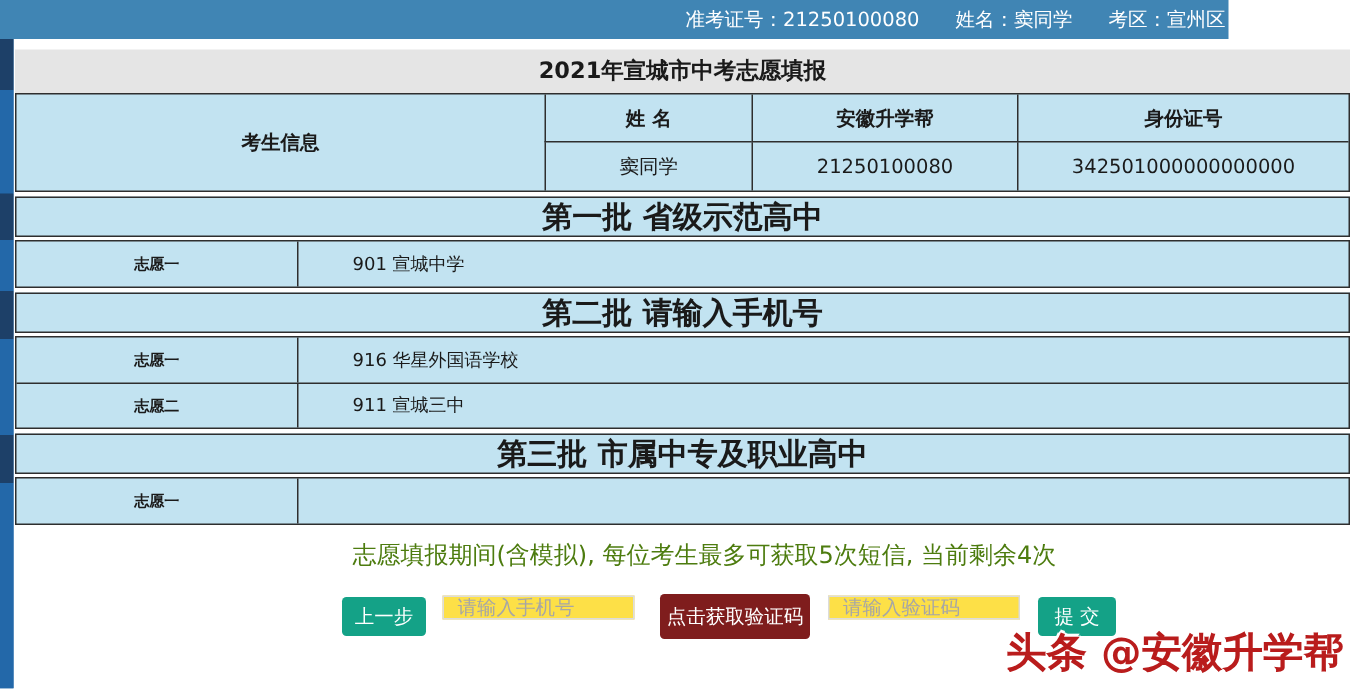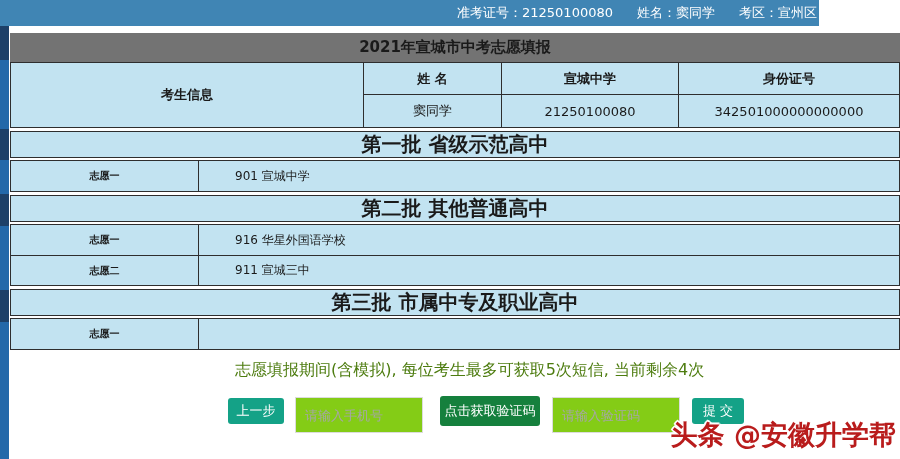--- a/index.html
+++ b/index.html
@@ -19,21 +19,21 @@
     color:#ffffff; font-size:13px; white-space:nowrap;
   }
   
   .left-strip { position:absolute; left:0; top:26px; width:9px; height:433px; background:#2166a8; }
   .left-strip .seg { position:absolute; left:0; width:9px; }
   .seg-a { background:#1d4068; }
   .seg-b { background:#2368a9; }
   
   .panel { position:absolute; left:10px; top:33px; width:890px; }
   .panel-title {
-    height:29px; background:#737373;
+    height:29px; background:#e5e5e5;
     display:flex; align-items:center; justify-content:center;
     font-weight:bold; font-size:15px;
   }
   .bordered { border:1px solid #2e2e2e; background:#c2e3f1; }
   
   .info-table { display:grid; grid-template-columns:352px 138px 177px 1fr; grid-auto-rows:32px; }
   .info-table .cell { display:flex; align-items:center; justify-content:center; font-size:13px; }
   .cell-span { grid-row:1 / span 2; font-weight:bold; }
   .hdr { font-weight:bold; border-bottom:1px solid #2e2e2e; }
   .bl { border-left:1px solid #2e2e2e; }
@@ -54,27 +54,27 @@
   }
   .vol-value { display:flex; align-items:center; padding-left:36px; font-size:12px; }
   
   .note { position:absolute; left:235px; top:360px; font-size:16px; color:#4d7c0f; }
   .btn {
     position:absolute; border:none; border-radius:3px;
     color:#ffffff; font-size:13px; text-align:center; cursor:pointer;
     font-family:inherit;
   }
   .btn-green { background:#14a287; }
-  .btn-blue { background:#15803d; }
+  .btn-blue { background:#7f1d1d; }
   #prev-btn   { left:228px; top:398px; width:56px;  height:26px; }
   #getcode-btn{ left:440px; top:396px; width:100px; height:30px; }
   #submit-btn { left:692px; top:398px; width:52px;  height:26px; }
   .txt-input {
-    position:absolute; top:397px; height:36px; width:128px;
-    border:1px solid #dcdcdc; background:#84cc16;
+    position:absolute; top:397px; height:16px; width:128px;
+    border:1px solid #dcdcdc; background:#fde047;
     padding-left:9px; font-size:13px; color:#333;
     font-family:inherit;
   }
   .txt-input::placeholder { color:#a6a6a6; }
   #phone-input { left:295px; }
   #code-input  { left:552px; }
   
   .watermark {
     position:absolute; right:4px; bottom:6px;
     font-size:27px; font-weight:bold; color:#b91c1c; white-space:nowrap;
@@ -102,36 +102,36 @@
   <div class="seg seg-b" style="top:296px;height:137px;"></div>
 </div>
 
 <div class="panel">
 
   <div class="panel-title">2021年宣城市中考志愿填报</div>
 
   <div class="bordered info-table">
     <div class="cell cell-span">考生信息</div>
     <div class="cell hdr bl">姓 名</div>
-    <div class="cell hdr bl">宣城中学</div>
+    <div class="cell hdr bl">安徽升学帮</div>
     <div class="cell hdr bl">身份证号</div>
     <div class="cell val bl">窦同学</div>
     <div class="cell val bl">21250100080</div>
     <div class="cell val bl">342501000000000000</div>
   </div>
 
   <div class="bordered batch-bar">第一批 省级示范高中</div>
   <div class="bordered vol-table">
     <div class="vol-row">
       <div class="vol-label">志愿一</div>
       <div class="vol-value">901 宣城中学</div>
     </div>
   </div>
 
-  <div class="bordered batch-bar">第二批 其他普通高中</div>
+  <div class="bordered batch-bar">第二批 请输入手机号</div>
   <div class="bordered vol-table">
     <div class="vol-row">
       <div class="vol-label">志愿一</div>
       <div class="vol-value">916 华星外国语学校</div>
     </div>
     <div class="vol-row">
       <div class="vol-label">志愿二</div>
       <div class="vol-value">911 宣城三中</div>
     </div>
   </div>

